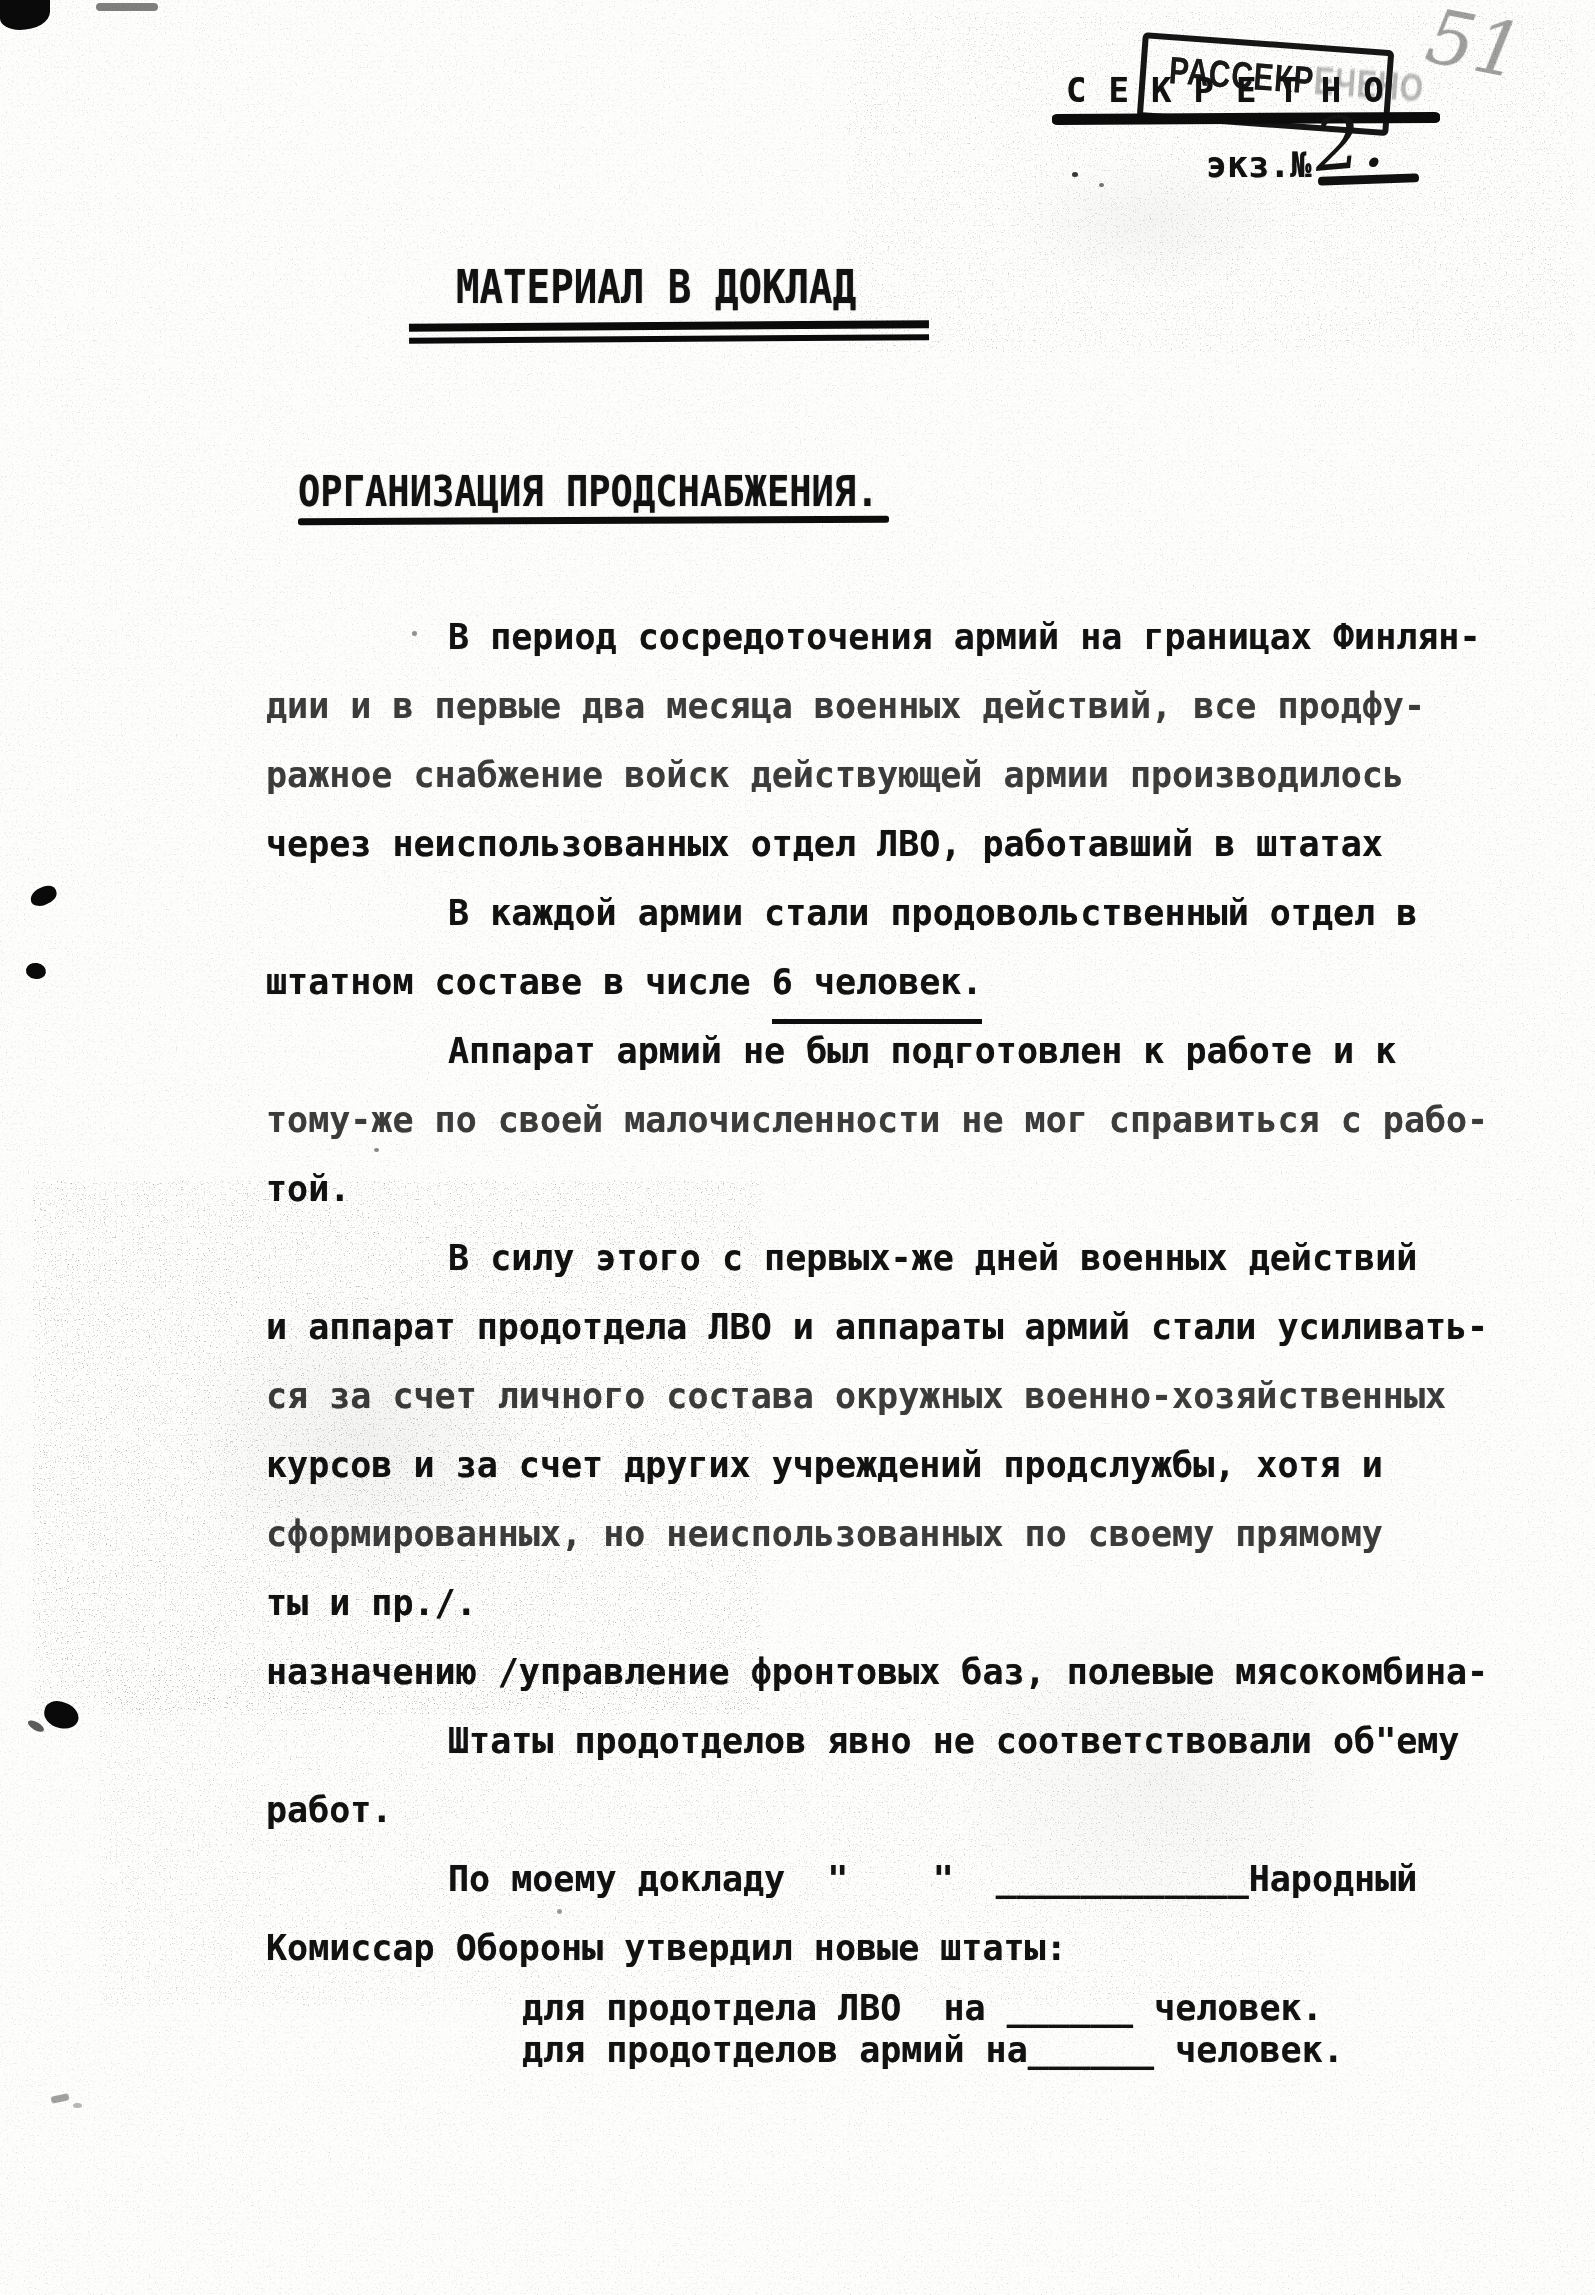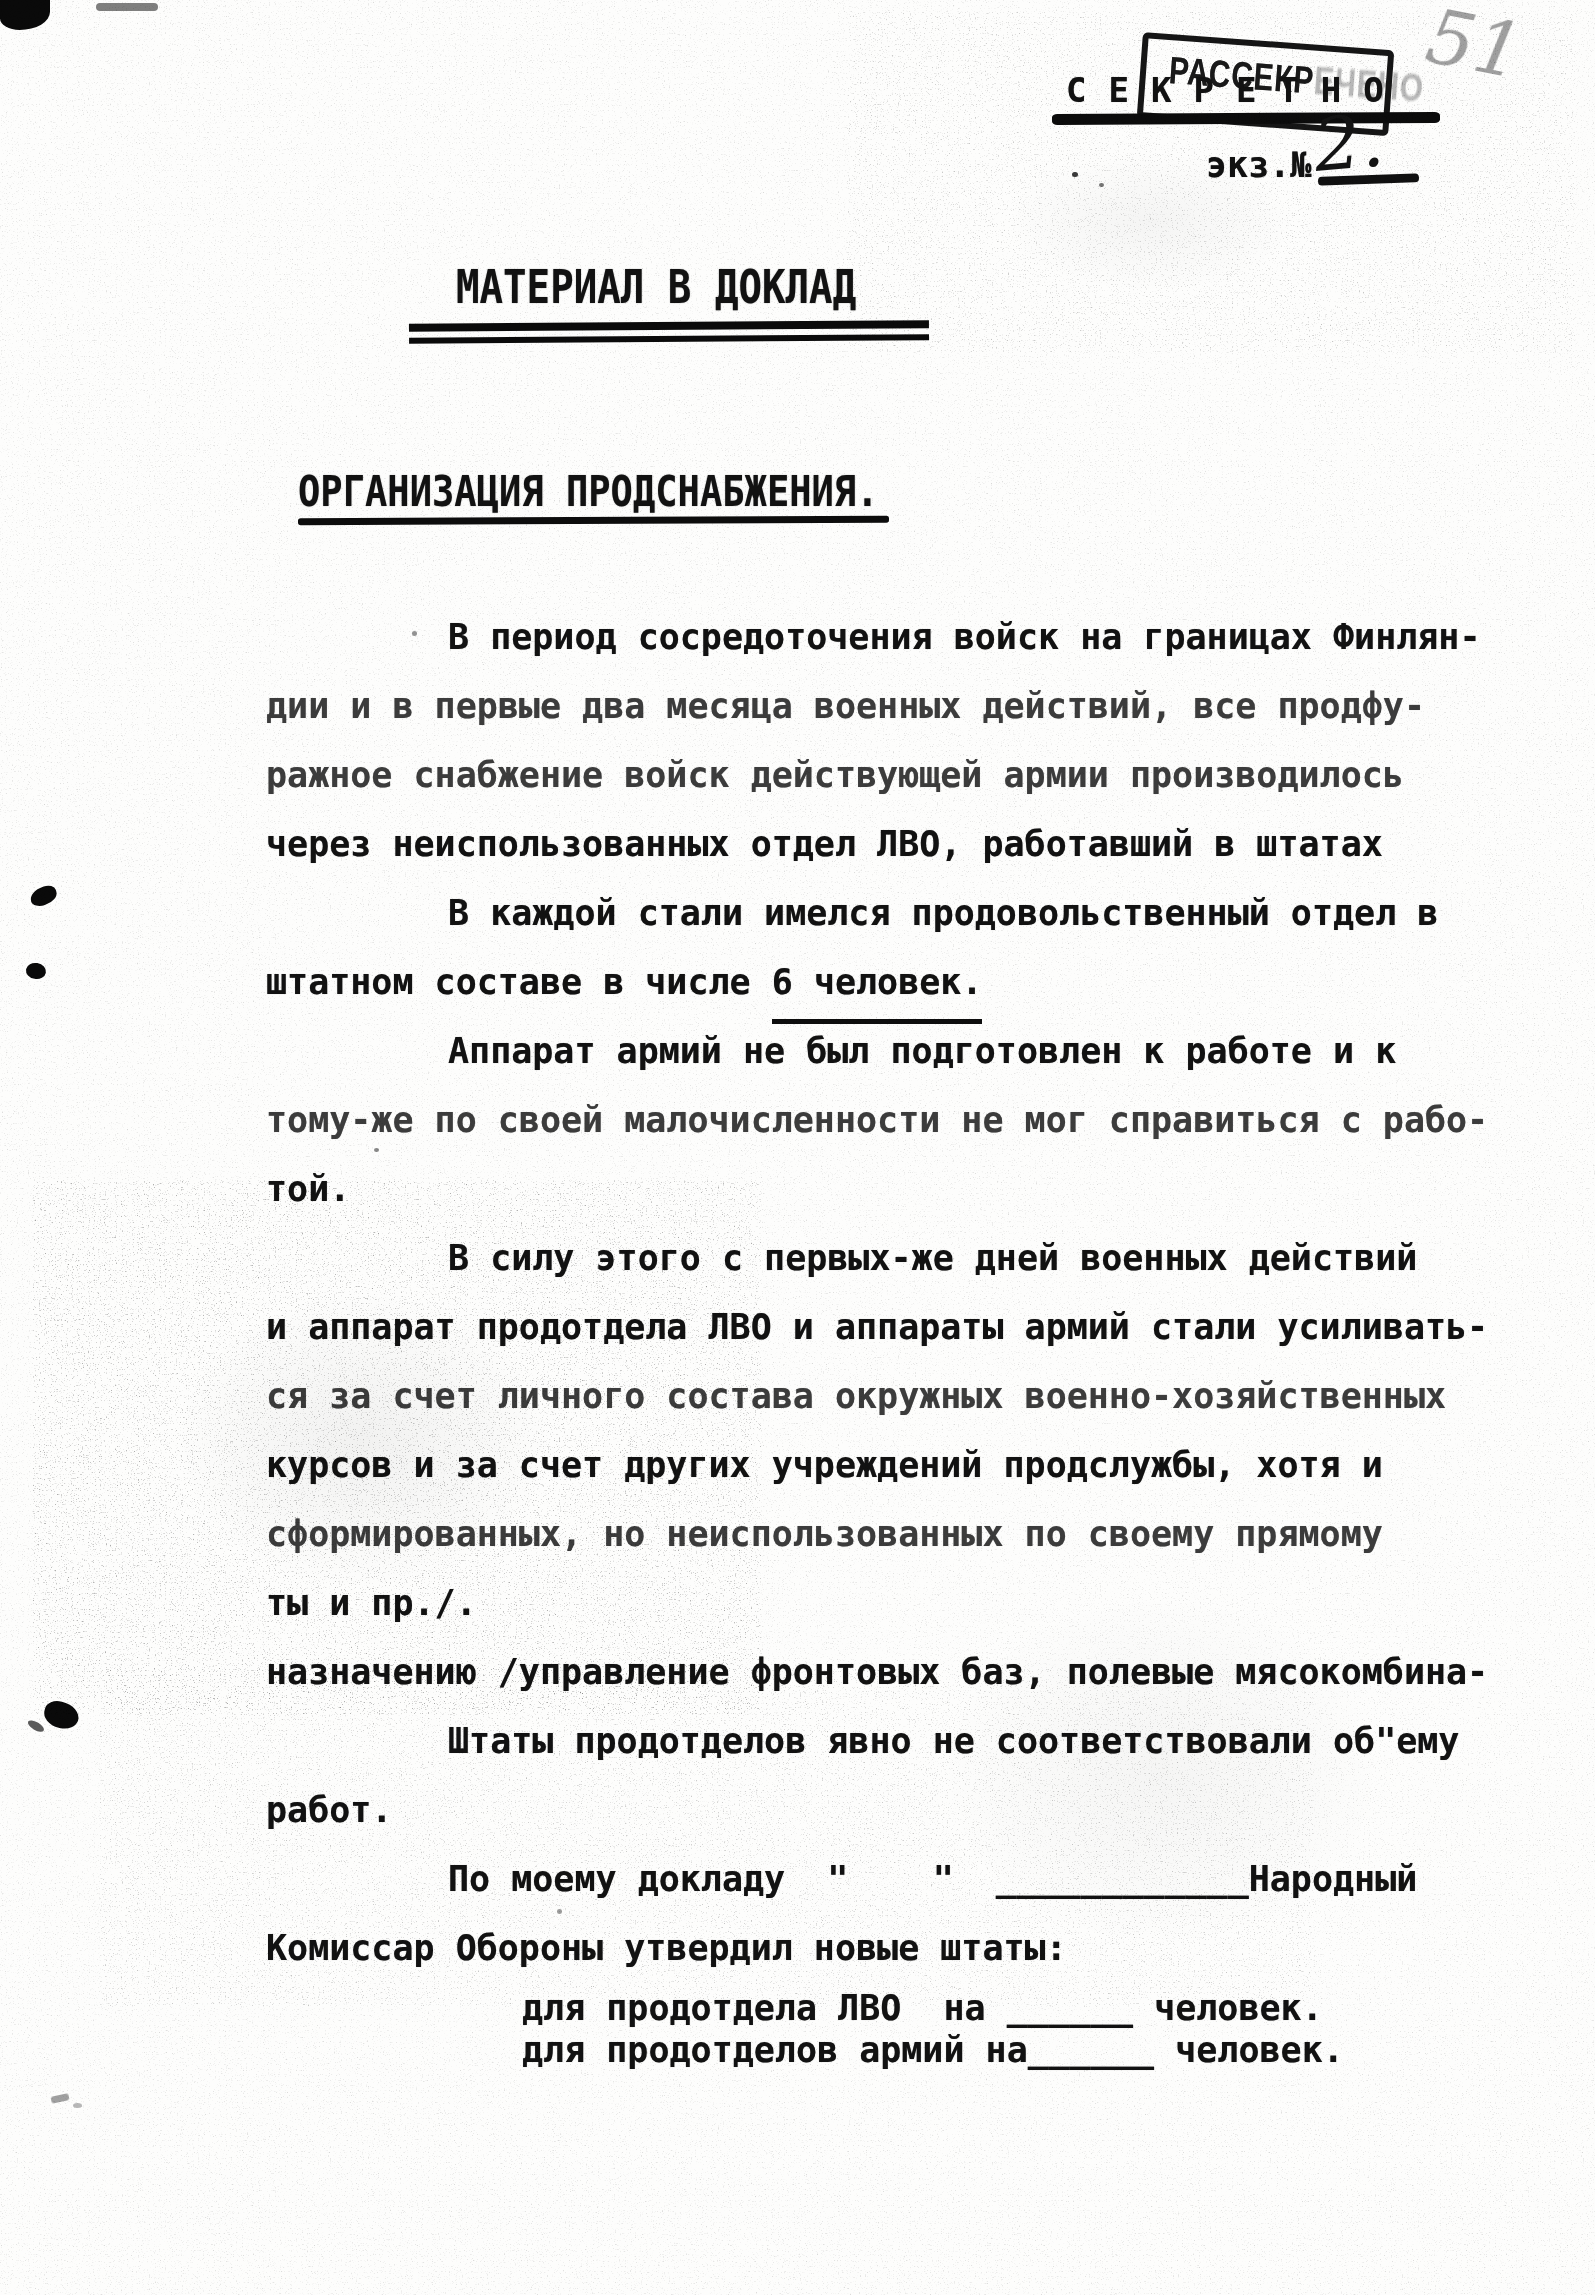--- a/index.html
+++ b/index.html
@@ -137,25 +137,25 @@
   <div id="copy-num">2.</div>
   <div id="copy-underline"></div>
   <div id="num51">51</div>
 
   <div id="title">МАТЕРИАЛ В ДОКЛАД</div>
   <div id="title-rule"></div>
   <div id="heading">ОРГАНИЗАЦИЯ ПРОДСНАБЖЕНИЯ.</div>
   <div id="heading-underline"></div>
 
   <div id="doc-body">
-      <div class="tl ind1"><span>В период сосредоточения войск на границах Финлян-</span></div>
+      <div class="tl ind1"><span>В период сосредоточения армий на границах Финлян-</span></div>
       <div class="tl ind0 f"><span>дии и в первые два месяца военных действий, все продфу-</span></div>
       <div class="tl ind0 f"><span>ражное снабжение войск действующей армии производилось</span></div>
       <div class="tl ind0"><span>через неиспользованных отдел ЛВО, работавший в штатах</span></div>
-      <div class="tl ind1"><span>В каждой стали имелся продовольственный отдел в</span></div>
+      <div class="tl ind1"><span>В каждой армии стали продовольственный отдел в</span></div>
       <div class="tl ind0"><span>штатном составе в числе </span><span class="u">6 человек.</span></div>
       <div class="tl ind1"><span>Аппарат армий не был подготовлен к работе и к</span></div>
       <div class="tl ind0 f"><span>тому-же по своей малочисленности не мог справиться с рабо-</span></div>
       <div class="tl ind0"><span>той.</span></div>
       <div class="tl ind1"><span>В силу этого с первых-же дней военных действий</span></div>
       <div class="tl ind0"><span>и аппарат продотдела ЛВО и аппараты армий стали усиливать-</span></div>
       <div class="tl ind0 f"><span>ся за счет личного состава окружных военно-хозяйственных</span></div>
       <div class="tl ind0"><span>курсов и за счет других учреждений продслужбы, хотя и</span></div>
       <div class="tl ind0 f"><span>сформированных, но неиспользованных по своему прямому</span></div>
       <div class="tl ind0"><span>ты и пр./.</span></div>

